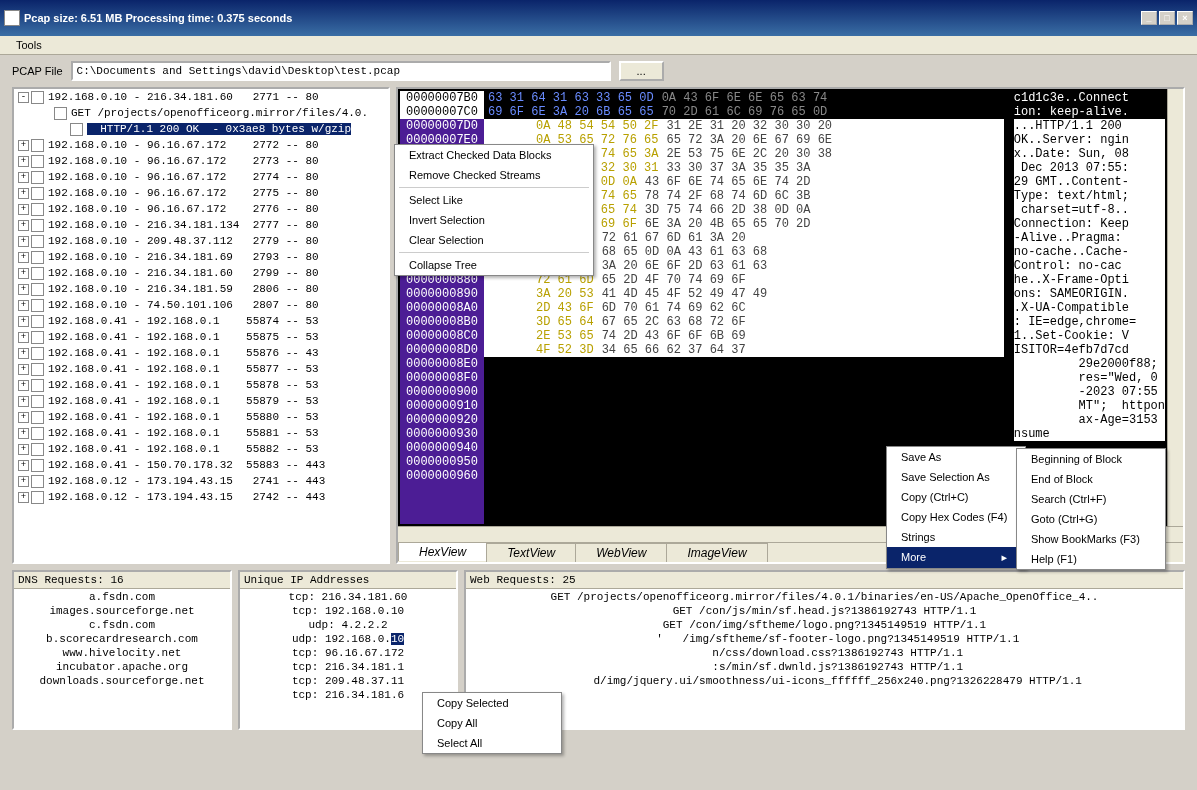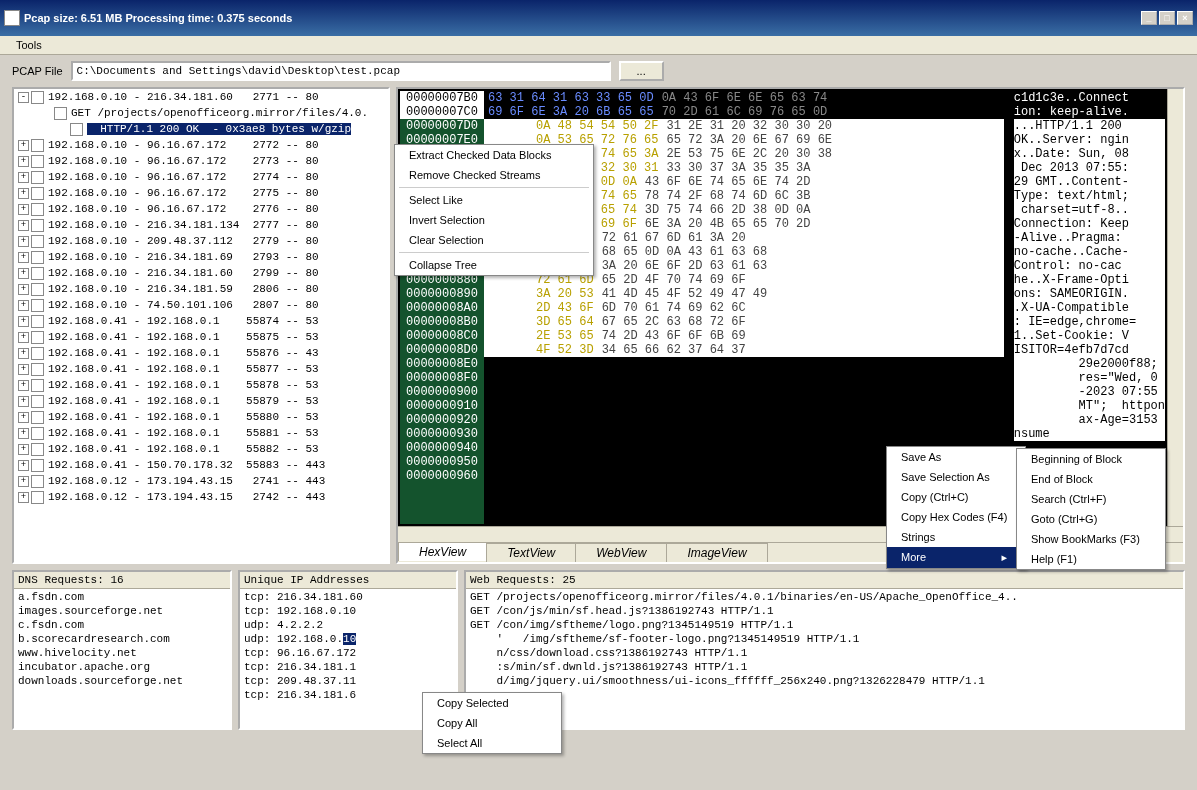--- a/index.html
+++ b/index.html
@@ -16,40 +16,40 @@
 .btn3d { border: 2px outset #fff; background: #ece9d8; padding: 2px 16px; cursor: default; }
 .main-area { display: flex; gap: 6px; padding: 0 12px; }
 .panel { border: 2px inset #fff; background: #fff; overflow: hidden; position: relative; }
 .tree-panel { width: 378px; height: 477px; font-family: "Courier New", monospace; font-size: 11px; overflow: auto; }
 .tree-row { display: flex; align-items: center; white-space: pre; height: 16px; padding-left: 4px; }
 .tree-row .pm { width: 11px; height: 11px; border: 1px solid #888; text-align: center; line-height: 9px; font-size: 9px; margin-right: 2px; background: #fff; }
 .tree-row .cb { width: 13px; height: 13px; border: 1px solid #888; margin-right: 4px; background: #fff; }
 .tree-row.selected span.txt { background: #0a246a; color: #fff; }
 .hex-panel { flex: 1; height: 477px; display: flex; flex-direction: column; }
 .hex-content { font-family: "Courier New", monospace; font-size: 12px; background: #000; color: #fff; flex: 1; overflow: hidden; white-space: pre; line-height: 14px; padding: 2px; display: flex; }
-.hex-offsets { color: #fff; background: #14532d; }
+.hex-offsets { color: #fff; background: #4c1d95; }
 .hex-offsets div { padding: 0 6px; }
 .hex-offsets div.onwhite { background: #fff; color: #000; }
 .hex-bytes { flex: 1; }
 .hex-bytes .line { display: flex; }
 .hex-bytes .g1 { color: #6a8cff; padding: 0 4px; }
 .hex-bytes .g2 { color: #888; padding: 0 4px; }
 .hex-bytes .hl { background: #fff; padding-left: 48px; }
 .hex-bytes .hl .g1 { color: #b8a000; }
 .hex-bytes .hl .g2 { color: #444; }
 .hex-ascii { color: #fff; padding-left: 10px; }
 .hex-ascii .hl { background: #fff; color: #000; }
 .tabs { display: flex; border-top: 1px solid #aca899; background: #ece9d8; }
 .tab { border: 1px solid #aca899; border-bottom: none; padding: 2px 20px; margin-right: -1px; background: #ece9d8; cursor: default; font-size: 12px; font-style: italic; }
 .tab.active { background: #fff; position: relative; top: -1px; }
 .bottom-area { display: flex; gap: 6px; padding: 6px 12px 12px; }
 .list-panel { border: 2px inset #fff; background: #fff; font-family: "Courier New", monospace; font-size: 11px; overflow: hidden; }
 .list-panel .hdr { background: #ece9d8; border-bottom: 1px solid #aca899; padding: 2px 4px; }
 .list-panel .body { padding: 1px 4px; white-space: pre; overflow: hidden; }
-.list-panel .body div { line-height: 14px; }
+.list-panel .body div { line-height: 14px; text-align: center; }
 .dns-panel { width: 220px; height: 160px; }
 .ip-panel { width: 220px; height: 160px; }
 .ip-panel .sel { background: #0a246a; color: #fff; }
 .web-panel { flex: 1; height: 160px; }
 .ctxmenu { position: absolute; background: #fff; border: 1px solid #888; box-shadow: 2px 2px 3px rgba(0,0,0,0.3); z-index: 100; font-size: 11px; min-width: 140px; }
 .ctxmenu .mi { padding: 4px 18px 4px 14px; cursor: default; white-space: nowrap; }
 .ctxmenu .sep { border-top: 1px solid #ccc; margin: 2px 4px; }
 .ctxmenu .mi.hl { background: #0a246a; color: #fff; display: flex; justify-content: space-between; }
 .scrollbar-v { width: 16px; background: #ece9d8; border-left: 1px solid #aca899; }
 .scrollbar-h { height: 16px; background: #ece9d8; border-top: 1px solid #aca899; }

